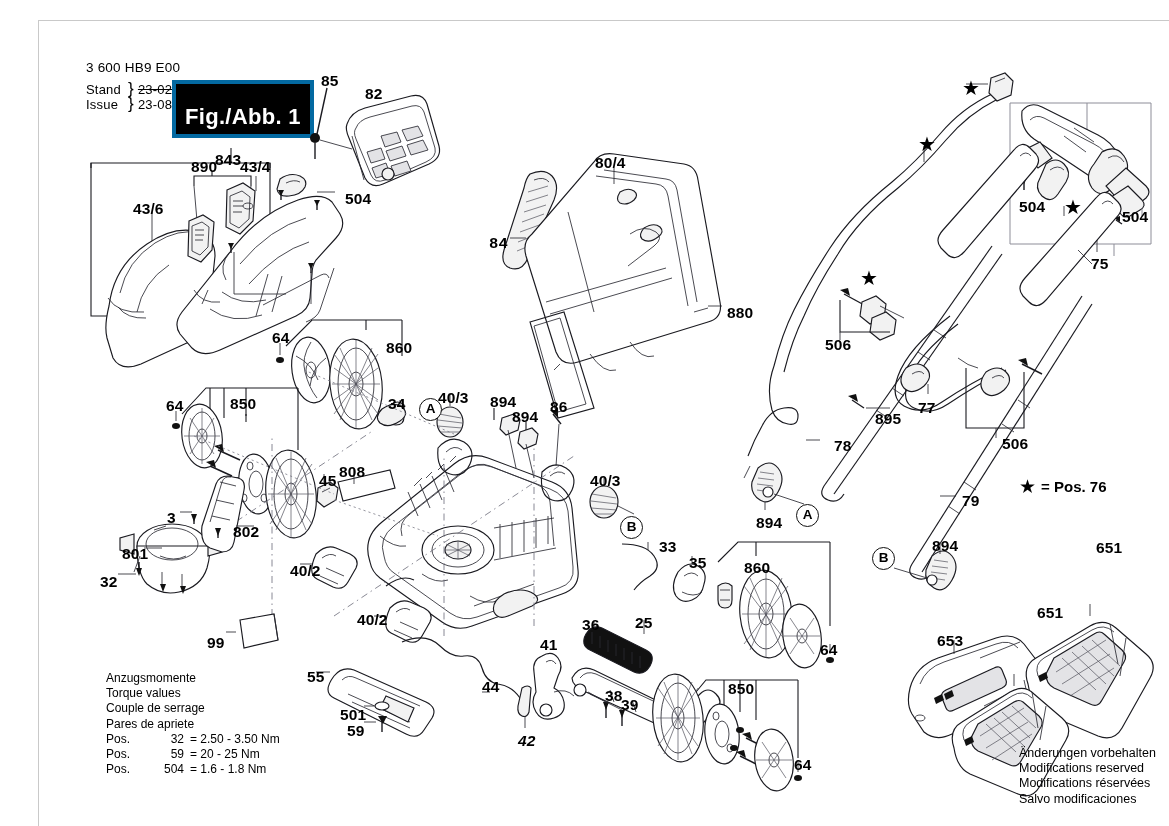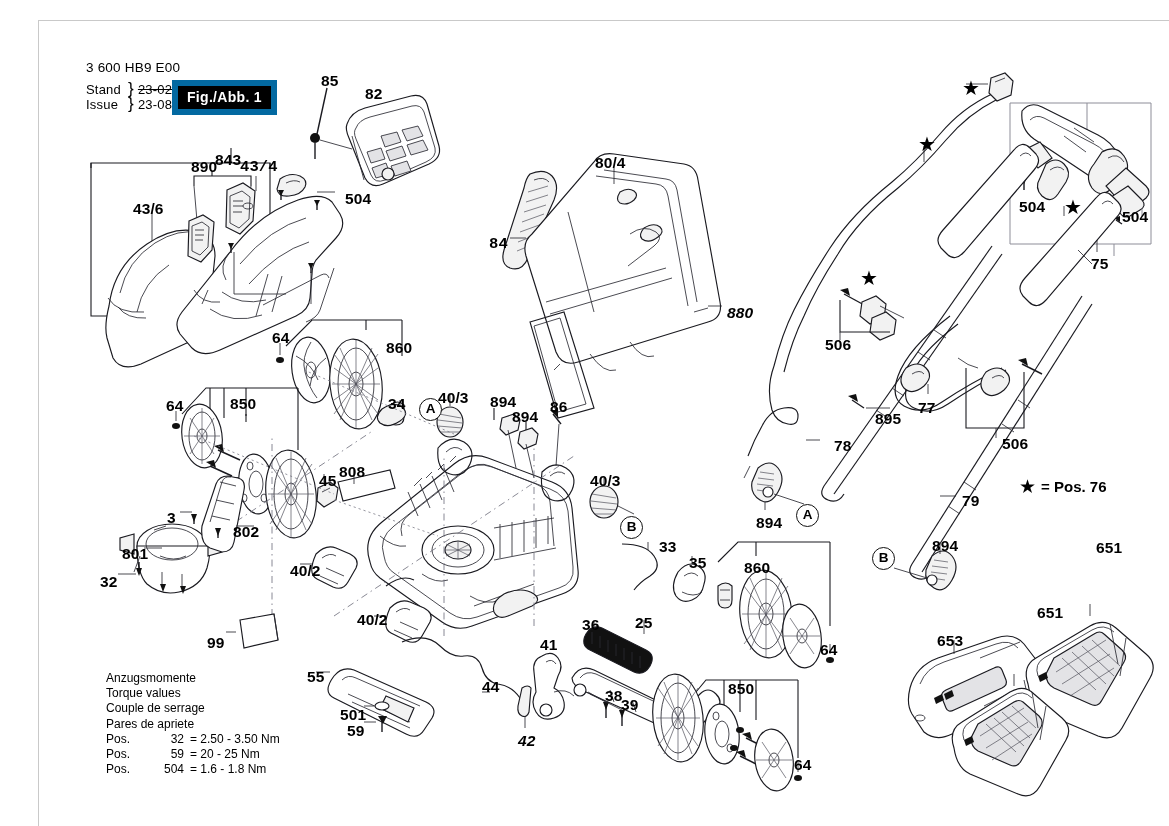--- a/index.html
+++ b/index.html
@@ -11,22 +11,22 @@
 
   
   .hdr{position:absolute;font-size:13px;line-height:15px;letter-spacing:.2px;}
   #catno{left:52px;top:44px;font-size:13.5px;}
   #stdblk{left:52px;top:66px;font-size:13px;}
   #stdblk .row{display:flex;align-items:baseline;height:15px;}
   #stdblk .lab{width:42px;}
   #stdblk .brc{font-size:17px;line-height:13px;margin:0 4px 0 0;}
   #stdblk .strike{text-decoration:line-through;}
   #figbadge{position:absolute;left:138px;top:64px;background:#000;color:#fff;
-            font-size:14px;font-weight:bold;padding:3px 9px 4px 9px;
-            letter-spacing:.3px;border:6px solid #0369a1;}
+            font-size:22px;font-weight:bold;padding:20px 9px 4px 9px;
+            letter-spacing:.3px;border:4px solid #0369a1;}
 
   
   #torque{position:absolute;left:72px;top:655px;font-size:12px;line-height:15.2px;}
   #torque .tl{white-space:pre;}
   #torque .pr{display:flex;}
   #torque .pr .p1{width:40px;}
   #torque .pr .p2{width:38px;text-align:right;}
   #torque .pr .p3{padding-left:6px;}
 
   
@@ -692,26 +692,26 @@
       <path class="fillk" d="M930 724 l8 -4 l2 6 l-8 4 z"></path>
       <path class="thin" d="M980 670 v-12"></path>
     </g>
   </svg>
 
   <div id="callouts">
       <div class="lbl" style="left: 287px; top: 56px;">85</div>
       <div class="lbl" style="left: 331px; top: 69px;">82</div>
       <div class="lbl" style="left: 181px; top: 135px;">843</div>
       <div class="lbl" style="left: 157px; top: 142px;">890</div>
-      <div class="lbl" style="left: 206px; top: 142px; font-family: Liberation Mono, monospace;">43/4</div>
+      <div class="lbl" style="left: 206px; top: 142px;">43/4</div>
       <div class="lbl" style="left: 99px; top: 184px;">43/6</div>
       <div class="lbl" style="left: 311px; top: 174px;">504</div>
       <div class="lbl" style="left: 561px; top: 138px;">80/4</div>
       <div class="lbl" style="left: 455px; top: 219px; font-family: Liberation Mono, monospace;">84</div>
-      <div class="lbl" style="left: 693px; top: 288px; font-style: italic;">880</div>
+      <div class="lbl" style="left: 693px; top: 288px;">880</div>
       <div class="lbl" style="left: 985px; top: 182px;">504</div>
       <div class="lbl" style="left: 1088px; top: 192px;">504</div>
       <div class="lbl" style="left: 1057px; top: 239px;">75</div>
       <div class="lbl" style="left: 791px; top: 320px;">506</div>
       <div class="lbl" style="left: 968px; top: 419px;">506</div>
       <div class="lbl" style="left: 884px; top: 383px;">77</div>
       <div class="lbl" style="left: 841px; top: 394px;">895</div>
       <div class="lbl" style="left: 800px; top: 421px;">78</div>
       <div class="lbl" style="left: 928px; top: 476px;">79</div>
       <div class="lbl" style="left: 722px; top: 498px;">894</div>
@@ -788,14 +788,20 @@
         <span class="p2">504</span>
         <span class="p3">= 1.6 - 1.8 Nm</span>
       </div>
     </div>
 
   <div id="starlegend">
     <span class="st">★</span>
     <span>= Pos. 76</span>
   </div>
 
+  <div id="disclaim">
+      <div>Änderungen vorbehalten</div>
+      <div>Modifications reserved</div>
+      <div>Modifications réservées</div>
+      <div>Salvo modificaciones</div>
+    </div>
 
 </div>
 
 </body></html>

